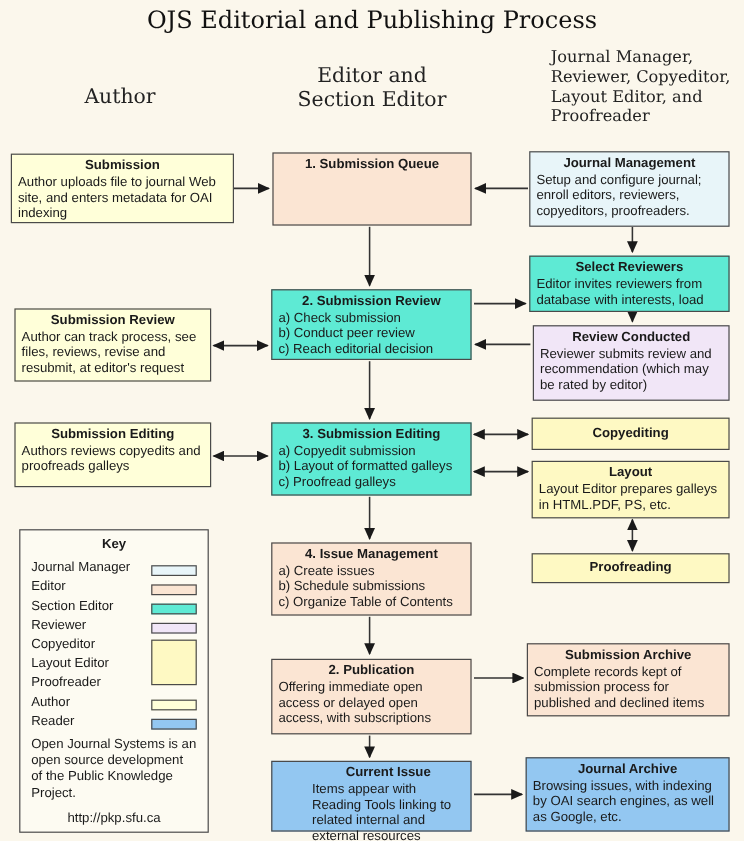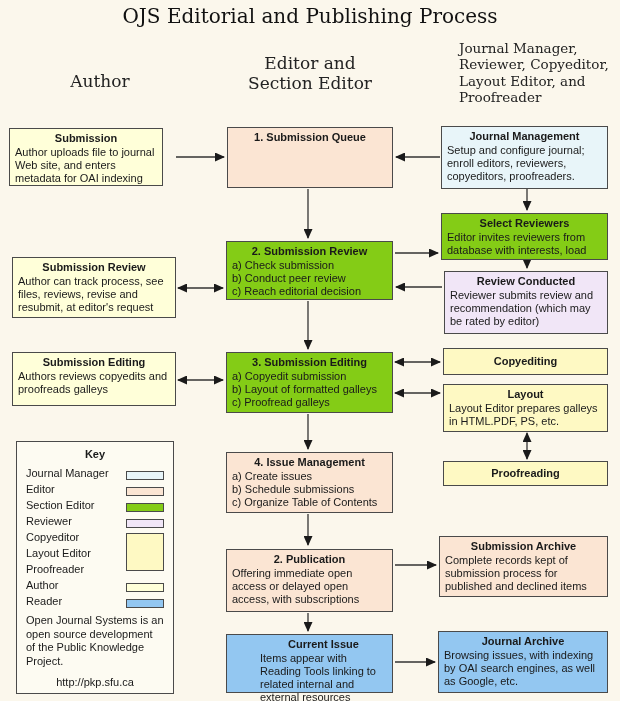--- a/index.html
+++ b/index.html
@@ -20,21 +20,21 @@
   .box{position:absolute; box-sizing:border-box; border:1.5px solid #4a4a4a;
     padding:3px 5px 2px 5px; font-size:11px; line-height:13px; z-index:1;}
   .box .t{font-weight:bold; text-align:center; margin-bottom:1px;}
   .box .b{text-align:left;}
   .box ul{margin:0; padding:0; list-style:none; text-align:left;}
   .cbox{display:flex; align-items:center; justify-content:center; padding:2px;}
   .cbox .t{margin:0;}
 
   .cream {background:#FFFFD9;}
   .peach {background:#FBE5D3;}
-  .lblue {background:#84cc16;}
+  .lblue {background:#5eead4;}
   .azure {background:#E8F5F9;}
   .lav   {background:#F1E6F7;}
   .olive {background:#fef9c3;}
   .reader{background:#93C7F1;}
   .keybg {background:#FDFBF2;}
 
   
   #key{padding:6px 9px 4px 9px;}
   #key .t{margin-bottom:3px;}
   .krow{display:flex; align-items:flex-end; justify-content:space-between; height:16px;}
@@ -84,21 +84,21 @@
       <line x1="395" y1="393" x2="440" y2="393" marker-start="url(#mS)" marker-end="url(#mE)"></line>
       <line x1="308" y1="414" x2="308" y2="449" marker-end="url(#mE)"></line>
       <line x1="527" y1="433" x2="527" y2="459" marker-start="url(#mS)" marker-end="url(#mE)"></line>
       <line x1="308" y1="514" x2="308" y2="545" marker-end="url(#mE)"></line>
       <line x1="395" y1="565" x2="436" y2="565" marker-end="url(#mE)"></line>
       <line x1="308" y1="613" x2="308" y2="631" marker-end="url(#mE)"></line>
       <line x1="395" y1="662" x2="435" y2="662" marker-end="url(#mE)"></line>
     </g>
   </svg>
 
-  <div class="box cream" style="left:9px;top:128px;width:154px;height:58px;">
+  <div class="box cream" style="left:9px;top:128px;width:186px;height:58px;">
     <div class="t">Submission</div>
     <div class="b">Author uploads file to journal Web site, and enters metadata for OAI indexing</div>
   </div>
   <div class="box cream" style="left:12px;top:257px;width:164px;height:61px;">
     <div class="t">Submission Review</div>
     <div class="b">Author can track process, see files, reviews, revise and resubmit, at editor's request</div>
   </div>
   <div class="box cream" style="left:12px;top:352px;width:164px;height:54px;">
     <div class="t">Submission Editing</div>
     <div class="b">Authors reviews copyedits and proofreads galleys</div>

